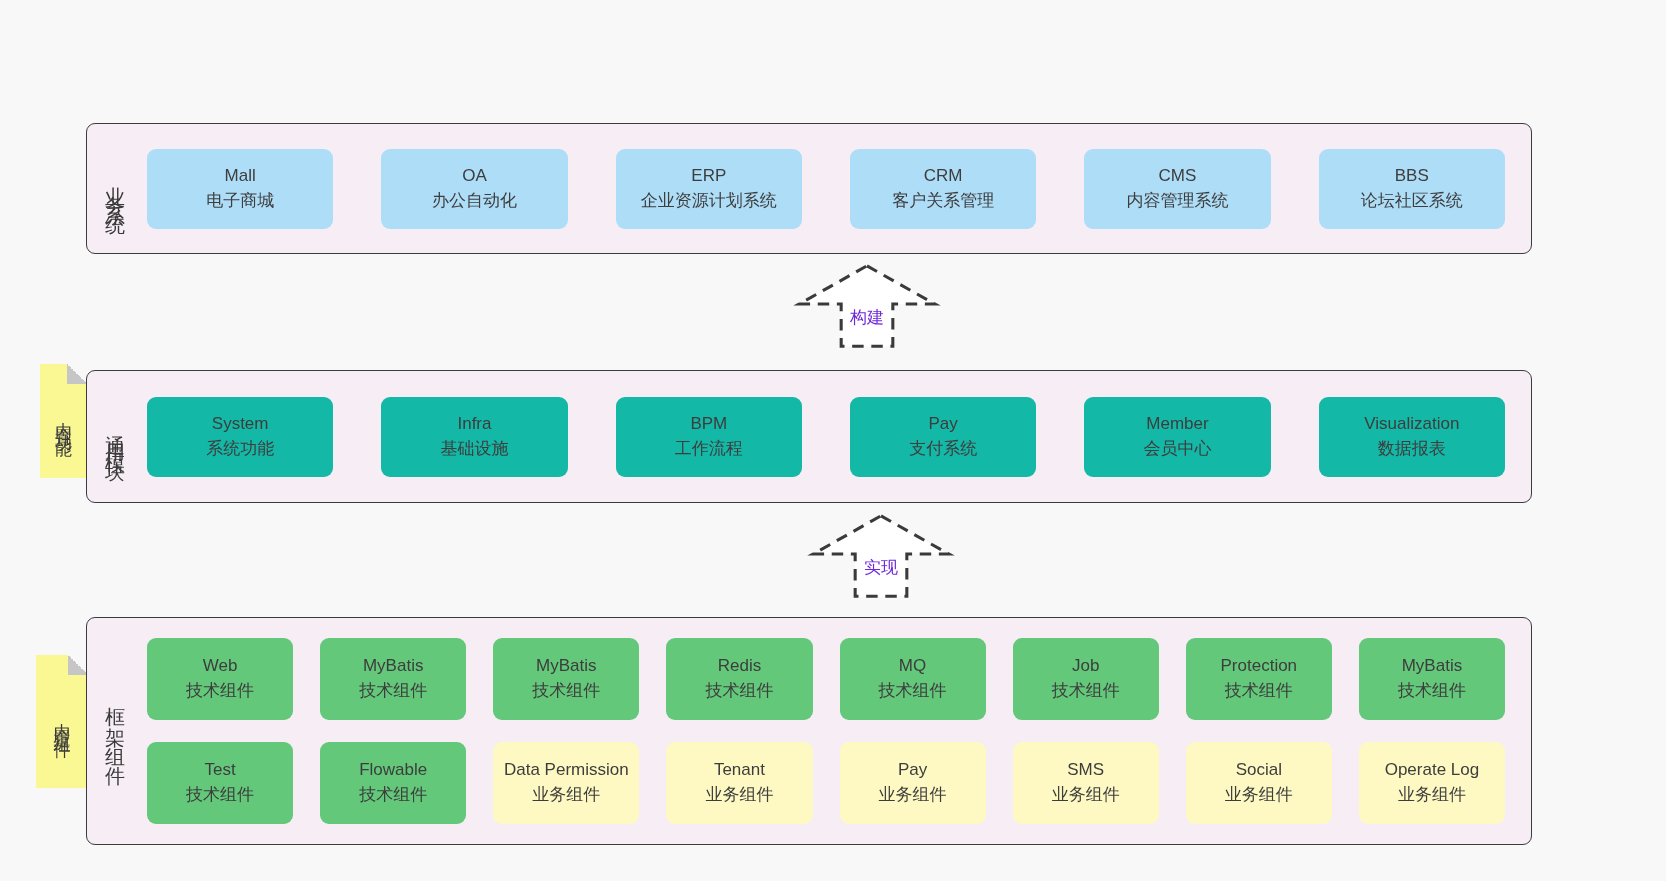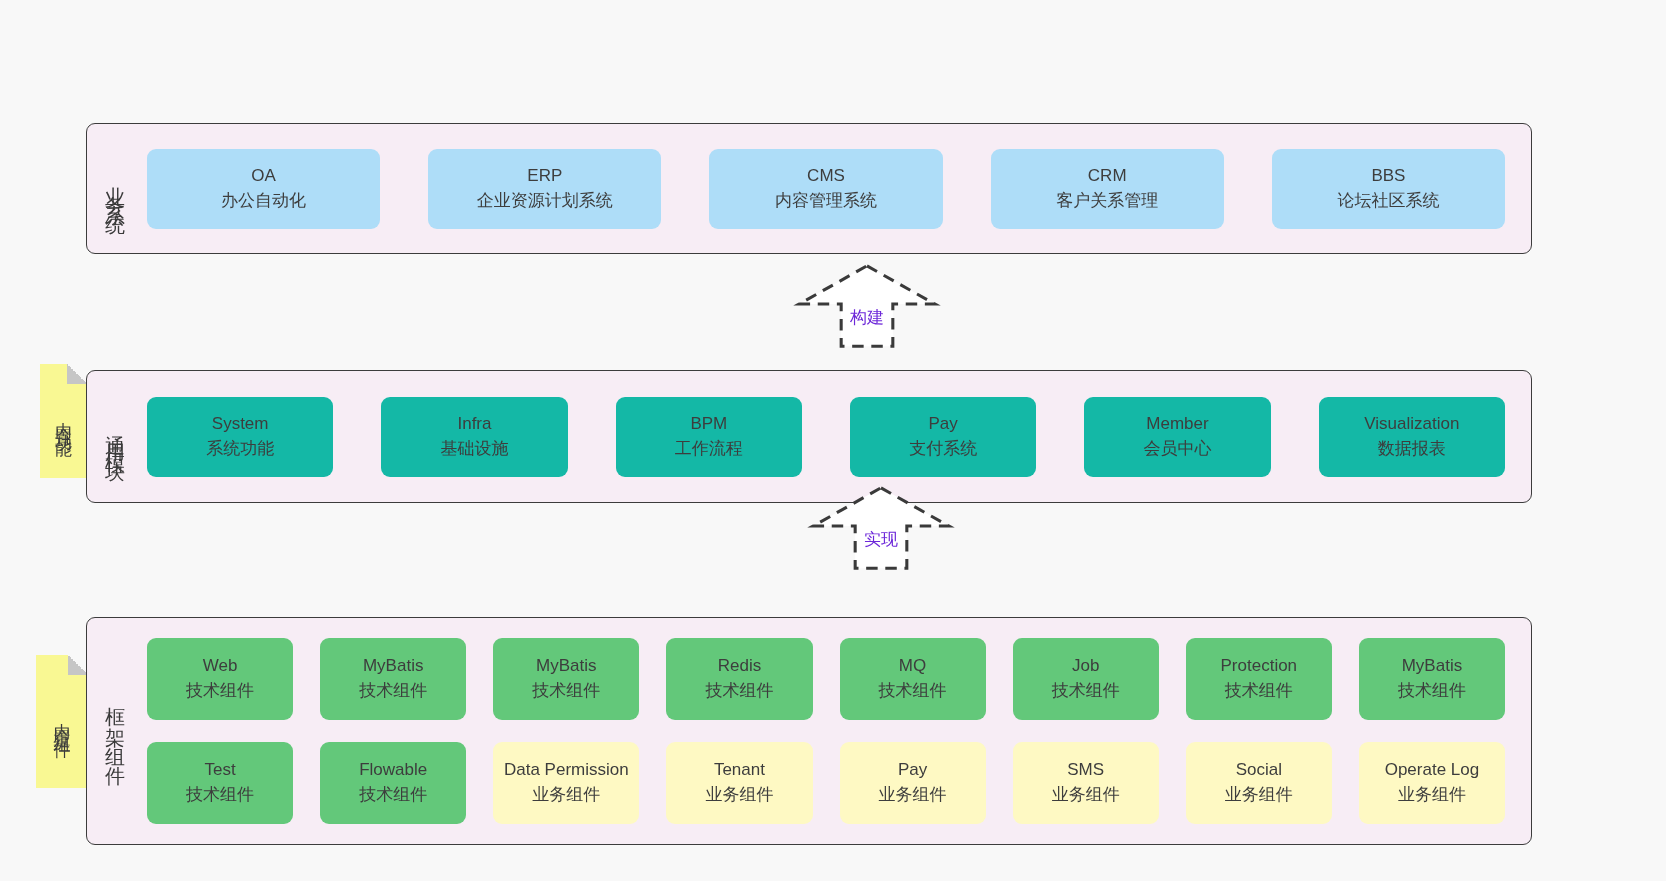--- a/index.html
+++ b/index.html
@@ -73,34 +73,38 @@
 </style>
 </head>
 <body>
 
 <div class="layer" style="left:86px;top:123px;width:1446px;height:131px;">
   <div class="label-col">
     <span class="vtext">业务系统</span>
   </div>
   <div class="boxes">
     <div class="box blue">
+      <div>Mall</div>
+      <div>电子商城</div>
+    </div>
+    <div class="box blue">
       <div>OA</div>
       <div>办公自动化</div>
     </div>
     <div class="box blue">
       <div>ERP</div>
       <div>企业资源计划系统</div>
     </div>
     <div class="box blue">
+      <div>CRM</div>
+      <div>客户关系管理</div>
+    </div>
+    <div class="box blue">
       <div>CMS</div>
       <div>内容管理系统</div>
-    </div>
-    <div class="box blue">
-      <div>CRM</div>
-      <div>客户关系管理</div>
     </div>
     <div class="box blue">
       <div>BBS</div>
       <div>论坛社区系统</div>
     </div>
   </div>
 </div>
 
 <div class="arrow" style="left:792px;top:262px;">
   <svg viewBox="0 0 150 92" xmlns="http://www.w3.org/2000/svg">
@@ -139,21 +143,21 @@
       <div>Member</div>
       <div>会员中心</div>
     </div>
     <div class="box pink">
       <div>Visualization</div>
       <div>数据报表</div>
     </div>
   </div>
 </div>
 
-<div class="arrow" style="left:806px;top:484px;">
+<div class="arrow" style="left:806px;top:512px;">
   <svg viewBox="0 0 150 92" xmlns="http://www.w3.org/2000/svg">
     <path d="M75 4 L146 44 L102 44 L102 88 L48 88 L48 44 L4 44 Z" fill="#ffffff" stroke="#3a3a3a" stroke-width="3.2" stroke-dasharray="12 8" stroke-linejoin="miter"></path>
   </svg>
   <div class="arrow-label">实现</div>
 </div>
 
 <div class="note" style="left:36px;top:655px;width:52px;height:133px;">
   <span class="fold"></span>
   <span class="vtext">内置组件</span>
 </div>

